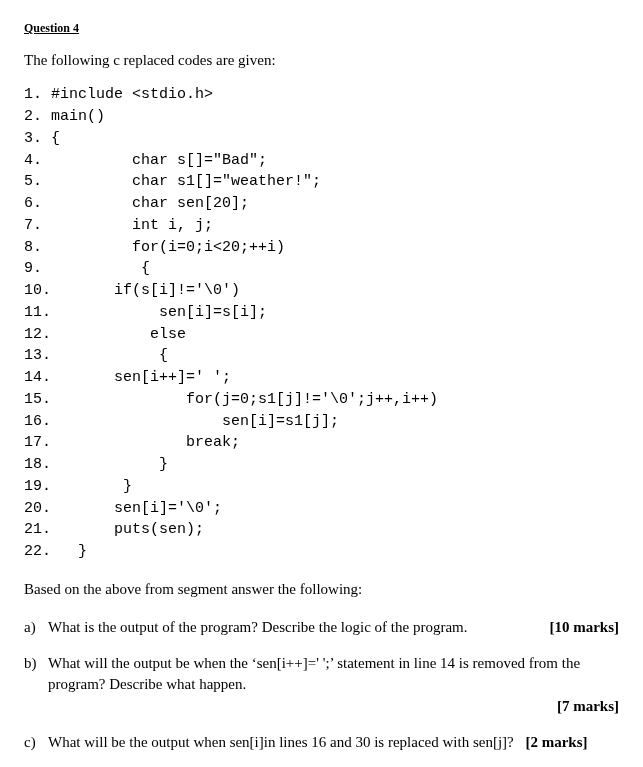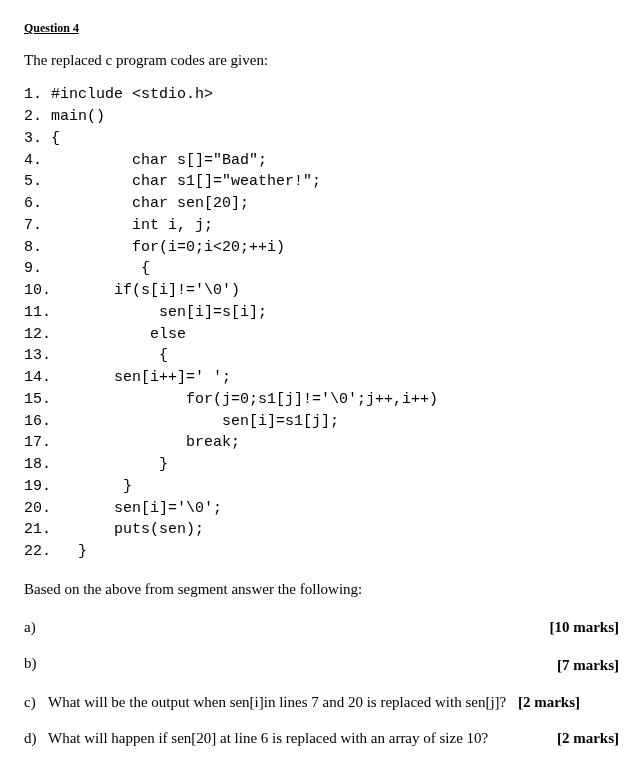--- a/index.html
+++ b/index.html
@@ -55,21 +55,21 @@
     float: right;
     margin-left: 8px;
   }
   .clearfix::after { content:""; display:block; clear:both; }
 </style>
 </head>
 <body>
 
 <div class="qtitle">Question 4</div>
 
-<div class="intro">The replaced c program codes are given:</div>
+<div class="intro">The following c replaced codes are given:</div>
 
 <div class="codeblock">1. #include &lt;stdio.h&gt;
 2. main()
 3. {
 4.          char s[]="Bad";
 5.          char s1[]="weather!";
 6.          char sen[20];
 7.          int i, j;
 8.          for(i=0;i&lt;20;++i)
 9.           {
@@ -86,34 +86,36 @@
 20.       sen[i]='\0';
 21.       puts(sen);
 22.   }</div>
 
 <div class="based">Based on the above from segment answer the following:</div>
 
 <div class="part clearfix">
   <div class="letter">a)</div>
   <div class="body">
     <span class="marks-inline">[10 marks]</span>
+    <span>What is the output of the program? Describe the logic of the program.</span>
   </div>
 </div>
 
 <div class="part">
   <div class="letter">b)</div>
   <div class="body">
+    <div>What will the output be when the ‘sen[i++]=' ';’ statement in line 14 is removed from the program?  Describe what happen.</div>
     <div class="marks-row">[7 marks]</div>
   </div>
 </div>
 
 <div class="part clearfix">
   <div class="letter">c)</div>
   <div class="body">
-    <span>What will be the output when sen[i]in lines 7 and 20 is replaced with sen[j]?</span>
+    <span>What will be the output when sen[i]in lines 16 and 30 is replaced with sen[j]?</span>
     <span class="marks-inline" style="float:none;">[2 marks]</span>
   </div>
 </div>
 
 <div class="part clearfix">
   <div class="letter">d)</div>
   <div class="body">
     <span class="marks-inline">[2 marks]</span>
     <span>What will happen if sen[20] at line 6 is replaced with an array of size 10?</span>
   </div>

